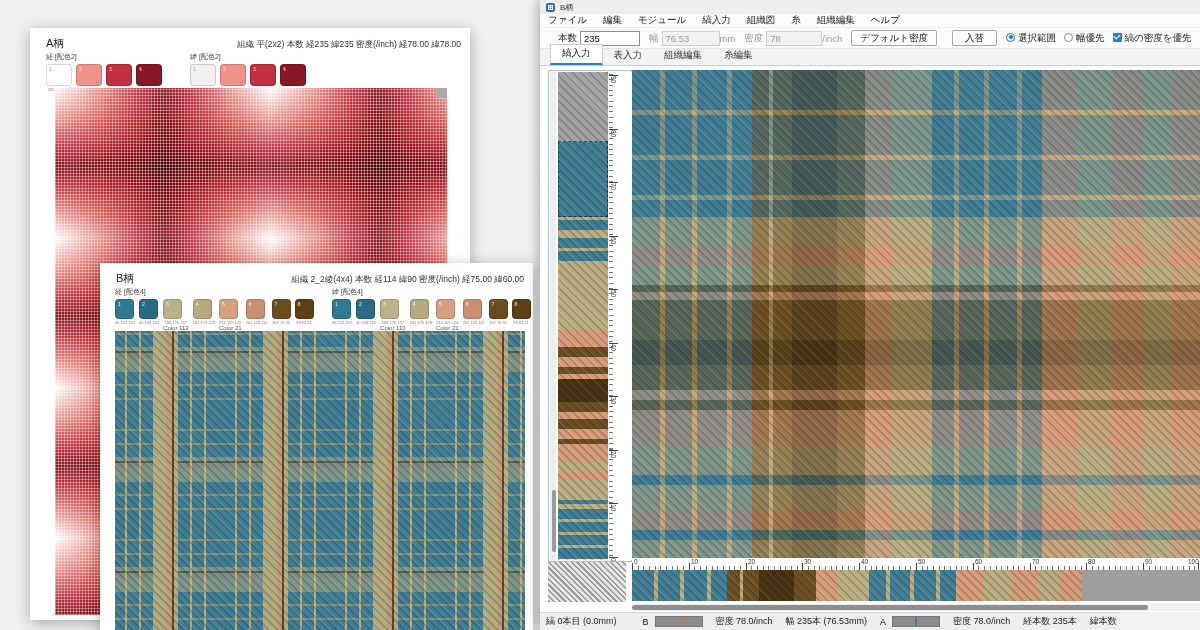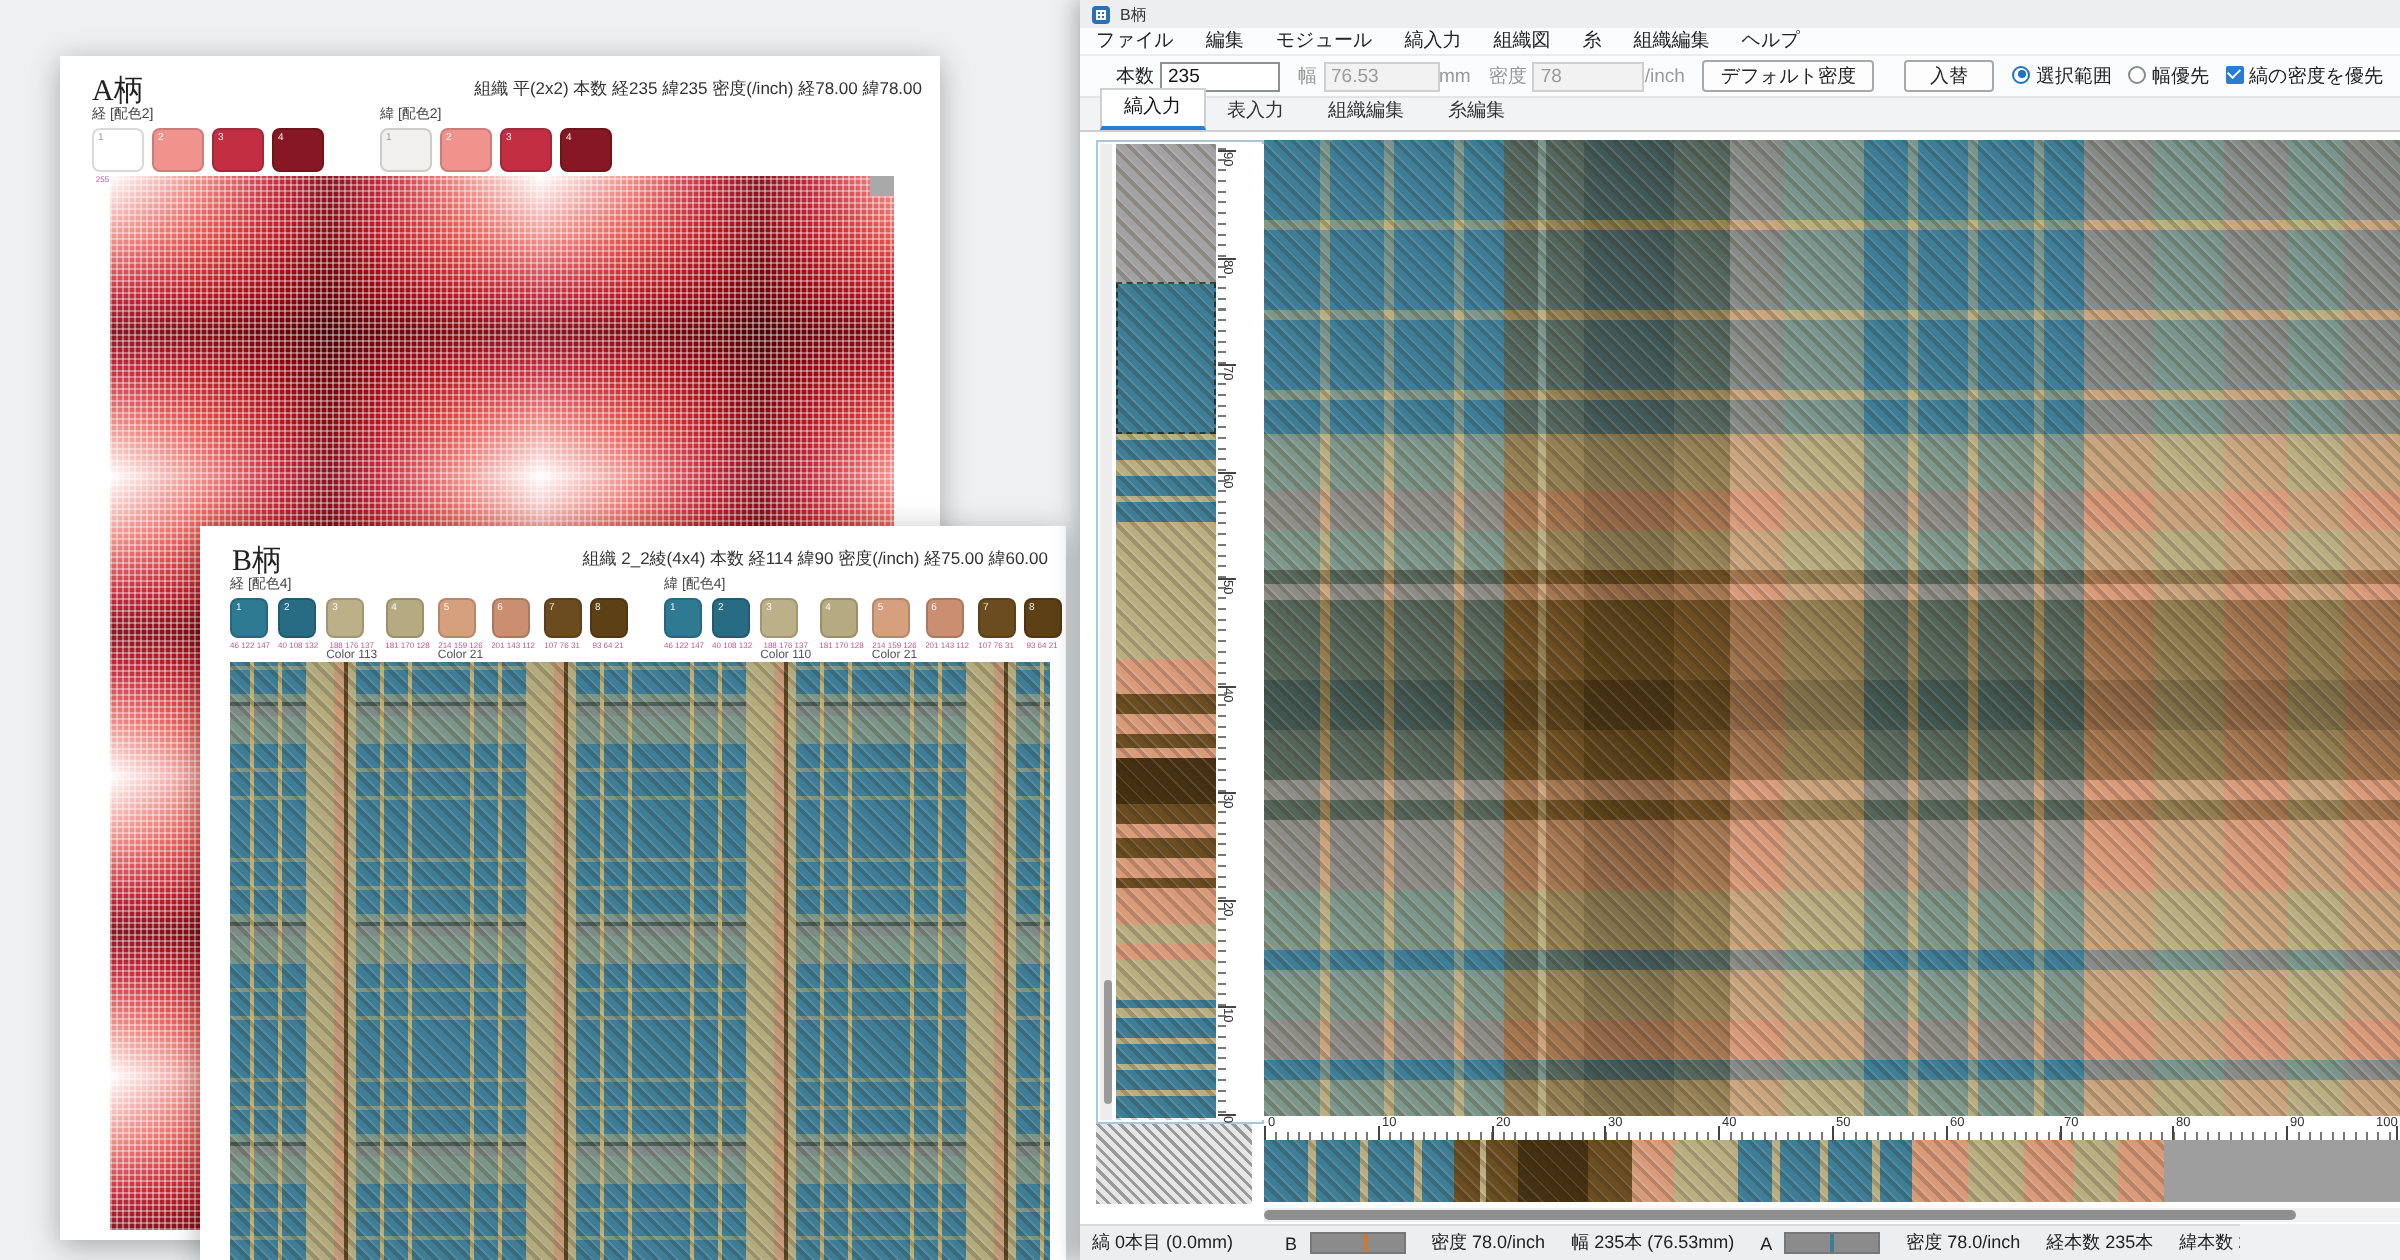--- a/index.html
+++ b/index.html
@@ -8,21 +8,21 @@
   #stage { position:relative; width:1200px; height:630px; overflow:hidden; }
 
   
   .twill { position:absolute; inset:0;
     background:repeating-linear-gradient(45deg, rgba(50,35,15,.20) 0 2px, rgba(255,255,255,.10) 2px 3px, transparent 3px 6px); }
 
   
   .float-win { position:absolute; background:#fff; box-shadow:0 3px 14px rgba(0,0,0,.30); }
   #win-a { left:30px; top:28px; width:440px; height:592px; }
   #win-b { left:100px; top:263px; width:433px; height:367px; }
-  .fw-title { position:absolute; left:16px; top:8px; font-size:15px; color:#222;font-family:Liberation Serif, serif; }
+  .fw-title { position:absolute; left:16px; top:8px; font-size:11px; color:#222; }
   .fw-info { position:absolute; right:9px; top:11px; font-size:8.5px; color:#333; white-space:nowrap; }
   .sw-group { position:absolute; }
   .sw-label { font-size:7px; color:#444; margin-bottom:2px; white-space:nowrap; }
   .sw-row { display:flex; gap:4px; }
   .swcell { text-align:center; }
   .sw { position:relative; border-radius:4px; border:1px solid rgba(0,0,0,.15); }
   #win-a .sw { width:26px; height:22px; }
   #win-b .sw { width:19px; height:20px; border-radius:4px; }
   .swnum { position:absolute; left:2px; top:1px; font-size:5px; color:rgba(255,255,255,.9); }
   #win-a .swcell:first-child .swnum { color:#999; }

